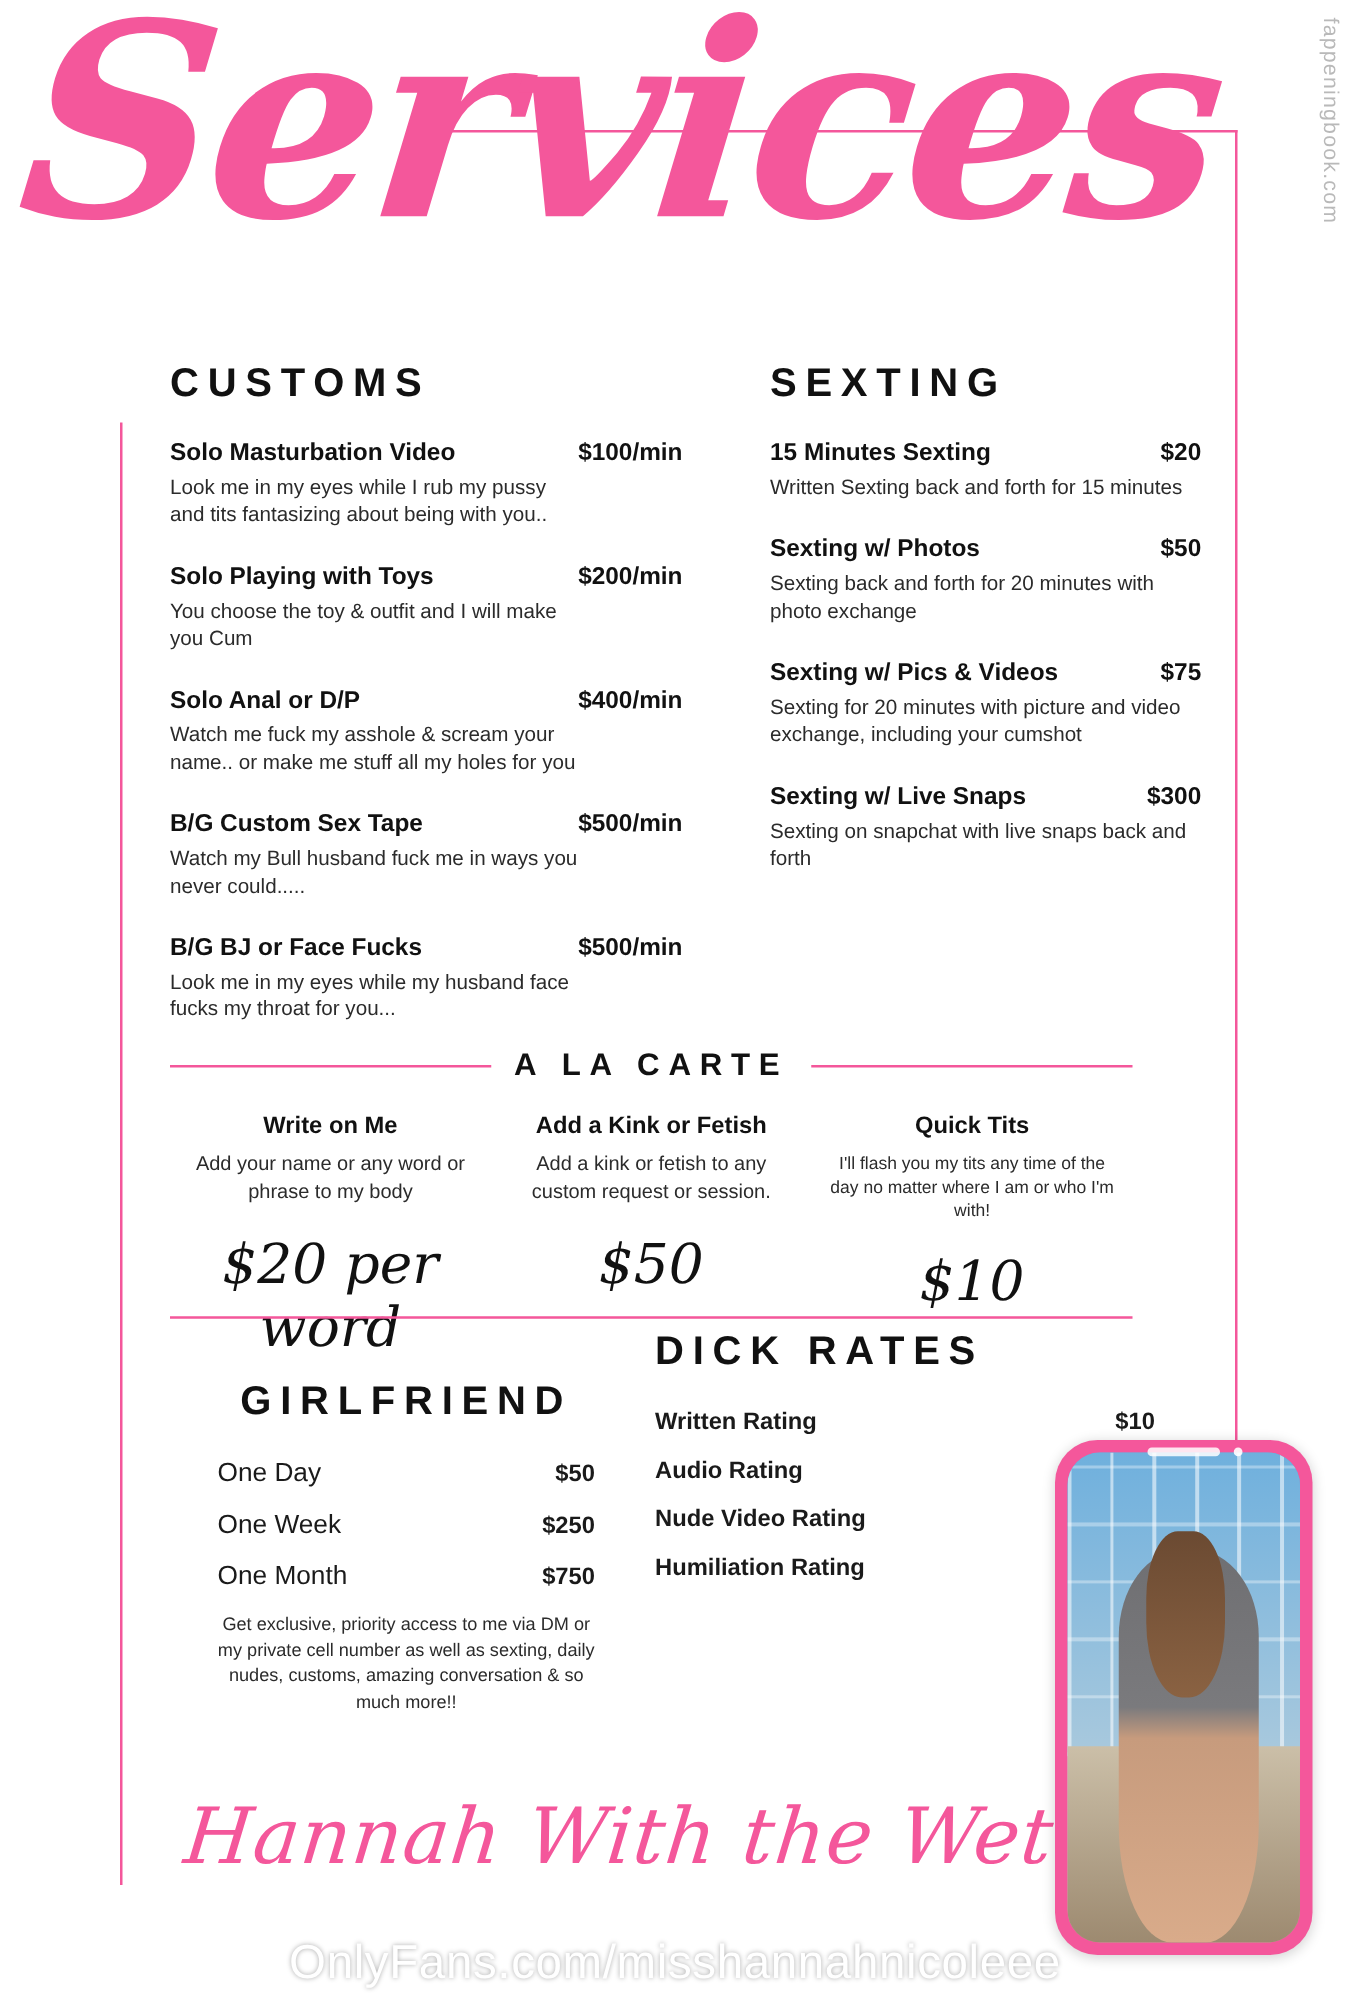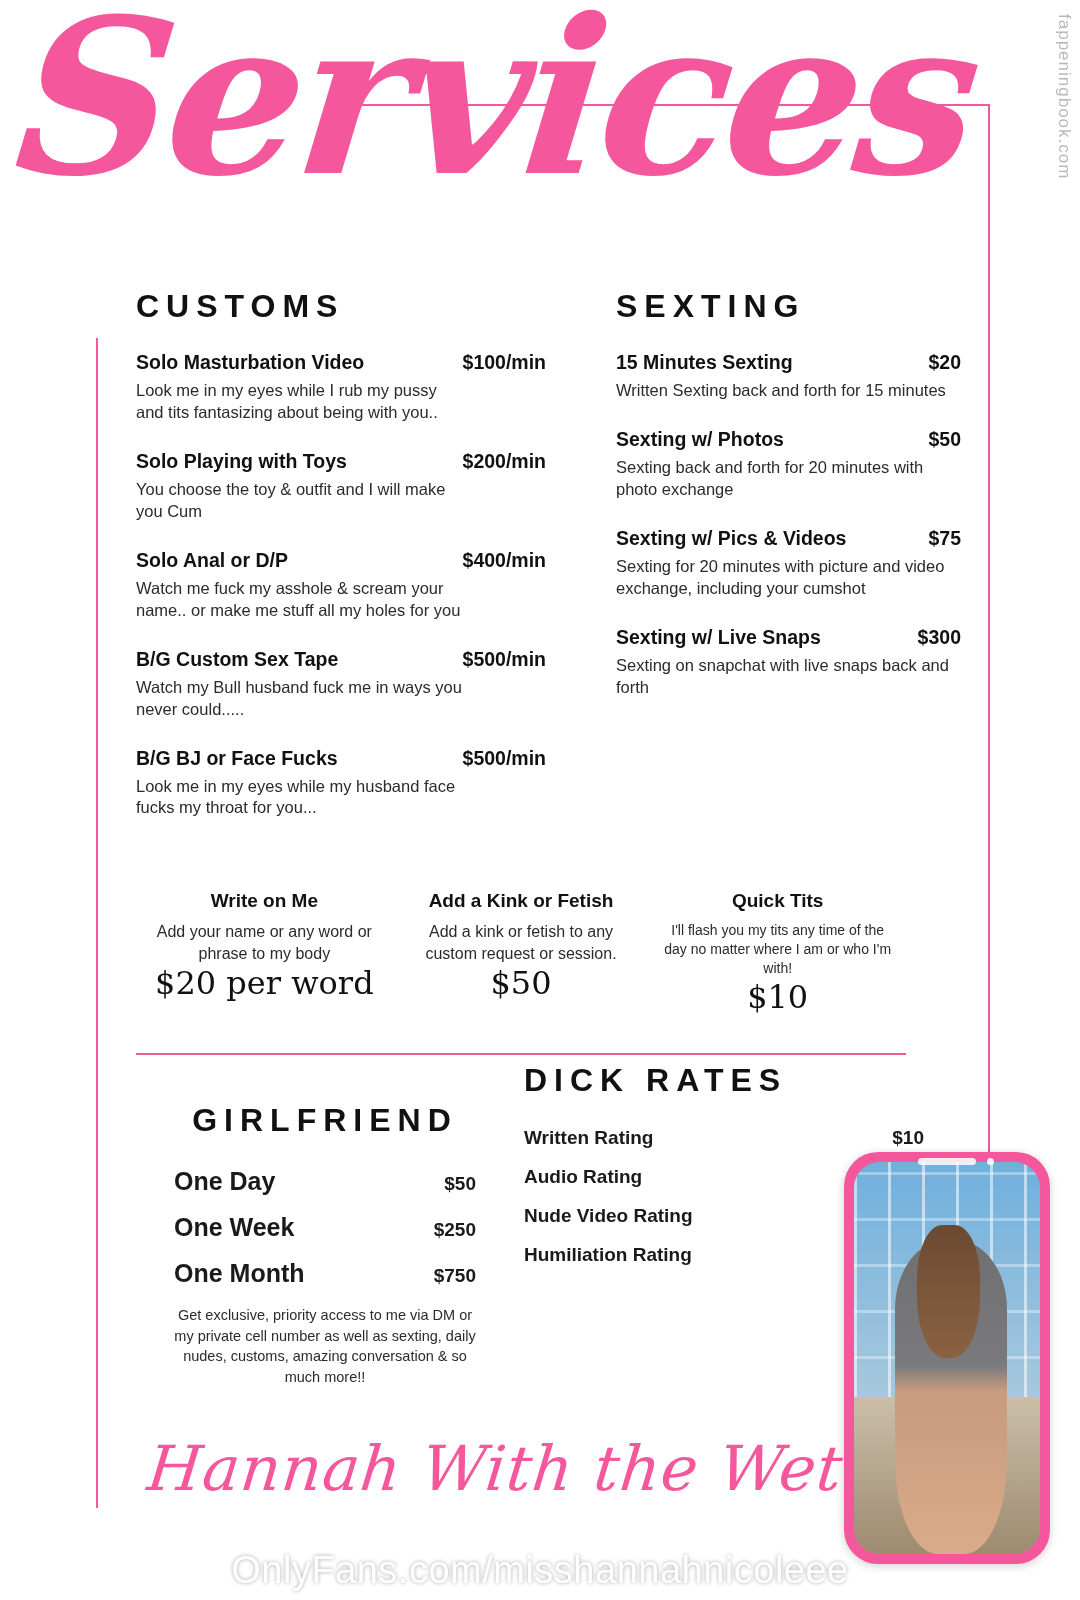--- a/index.html
+++ b/index.html
@@ -177,22 +177,24 @@
     color: #111;
   }
   .alc-desc {
     margin-top: 9px;
     font-size: 16px;
     line-height: 1.35;
     color: #2b2b2b;
   }
   .alc-item.small .alc-desc { font-size: 14px; }
   .alc-price {
+    margin-top: 22px;
     font-family: "DejaVu Serif", serif;
-    font-size: 32px;
+    font-style: italic;
+    font-size: 44px;
     color: #111;
   }
   .alc-rule-bottom {
     position: absolute;
     left: 136px;
     top: 1053px;
     width: 770px;
     height: 2px;
     background: #f4579b;
   }
@@ -209,21 +211,21 @@
     line-height: 1.28;
   }
   .gfe-list { margin-top: 26px; }
   .gfe-row {
     display: flex;
     justify-content: space-between;
     align-items: baseline;
     margin-bottom: 17px;
     padding: 0 14px 0 14px;
   }
-  .gfe-term { font-size: 25px; font-weight: 700; }
+  .gfe-term { font-size: 21px; font-weight: 400; }
   .gfe-price { font-size: 19px; font-weight: 700; }
   .gfe-note {
     margin-top: 10px;
     font-size: 14.5px;
     line-height: 1.42;
     text-align: center;
     color: #2b2b2b;
     padding: 0 8px;
   }
 
@@ -419,20 +421,25 @@
 
     <div class="svc">
       <div class="svc-row">
         <span class="svc-name">Sexting w/ Live Snaps</span>
         <span class="svc-price">$300</span>
       </div>
       <div class="svc-desc">Sexting on snapchat with live snaps back and forth</div>
     </div>
   </div>
 
+  <div class="alc-head-wrap">
+    <div class="alc-rule"></div>
+    <div class="alc-title">A LA CARTE</div>
+    <div class="alc-rule"></div>
+  </div>
 
   <div class="alc-grid">
     <div class="alc-item">
       <div class="alc-name">Write on Me</div>
       <div class="alc-desc">Add your name or any word or phrase to my body</div>
       <div class="alc-price">$20 per word</div>
     </div>
     <div class="alc-item">
       <div class="alc-name">Add a Kink or Fetish</div>
       <div class="alc-desc">Add a kink or fetish to any custom request or session.</div>

